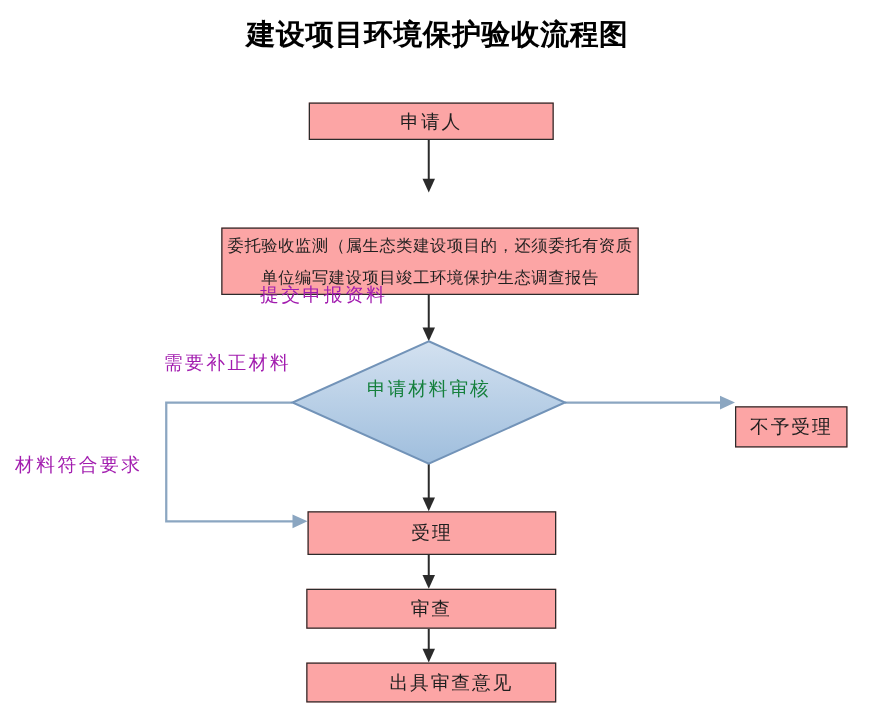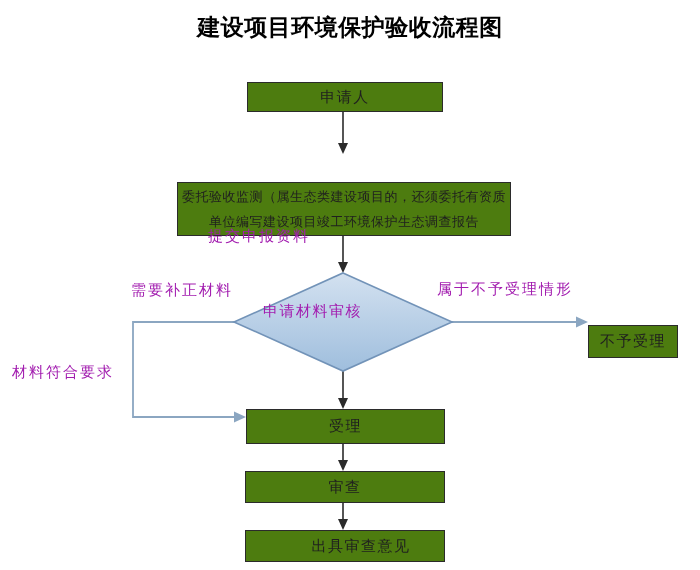--- a/index.html
+++ b/index.html
@@ -14,21 +14,21 @@
     position:absolute;left:0;top:0;width:700px;height:570px;
   }
   .fc-title{
     position:absolute;left:0;top:12px;width:700px;
     text-align:center;
     font-size:23px;font-weight:bold;color:#000000;
     letter-spacing:0.5px;
   }
   .fc-box{
     position:absolute;
-    background:#4d7c0f;
+    background:#fca5a5;
     border:1.5px solid #2b2b2b;
     display:flex;align-items:center;justify-content:center;
     font-size:15px;color:#1f1f1f;
     letter-spacing:1.5px;
     box-sizing:border-box;
     z-index:2;
   }
   .fc-box.multiline{
     flex-direction:column;
     font-size:13px;
@@ -39,21 +39,22 @@
   .fc-label{
     position:absolute;
     font-size:15px;color:#a21caf;
     letter-spacing:2px;
     white-space:nowrap;
     z-index:2;
   }
   .diamond-text{
     position:absolute;
     left:263px;top:302px;width:160px;
-    font-size:15px;color:#a21caf;
+    text-align:center;
+    font-size:15px;color:#15803d;
     letter-spacing:1.5px;
     z-index:2;
   }
   
   .box-applicant { left:247px; top:82px;  width:196px; height:30px; }
   .box-commission{ left:177px; top:154px; width:334px; height:54px; }
   .box-reject    { left:588px; top:305px; width:90px;  height:33px;margin-top:20px; }
   .box-accept    { left:246px; top:409px; width:199px; height:35px; }
   .box-examine   { left:245px; top:471px; width:200px; height:32px;font-family:Liberation Mono, monospace; }
   .box-opinion   { left:245px; top:530px; width:200px; height:32px;padding-left:32px; }
@@ -129,15 +130,14 @@
     <span>审查</span>
   </div>
 
   <div class="fc-box box-opinion">
     <span>出具审查意见</span>
   </div>
 
   <div class="fc-label label-submit">提交申报资料</div>
   <div class="fc-label label-materials-ok">材料符合要求</div>
   <div class="fc-label label-need-supp">需要补正材料</div>
-  <div class="fc-label label-not-acceptable">属于不予受理情形</div>
 
 </div>
 
 </body></html>

